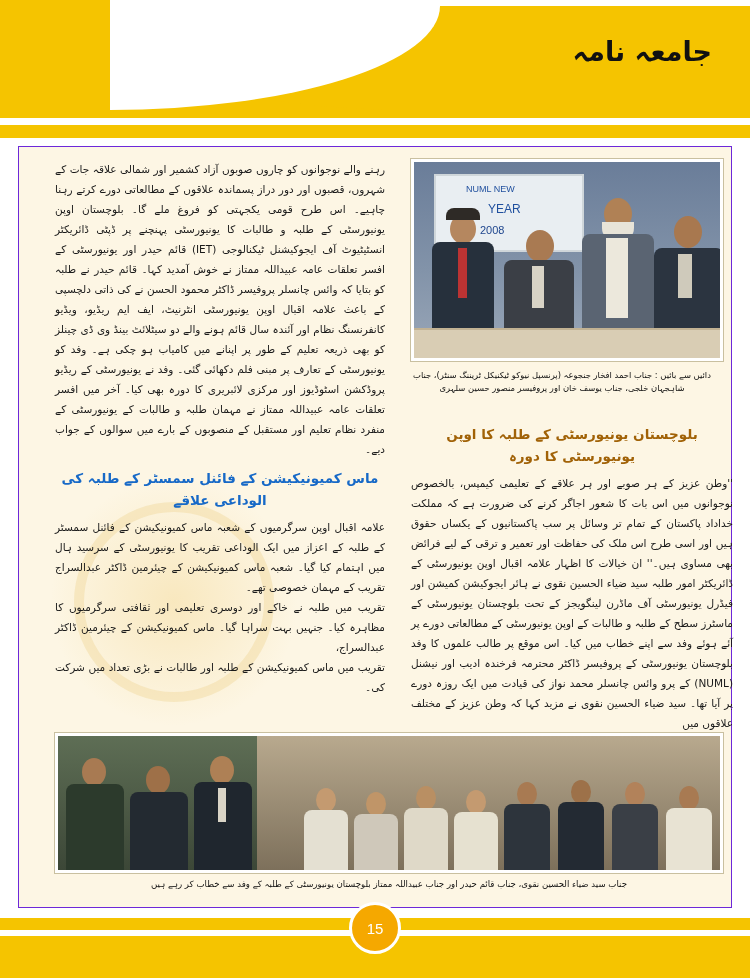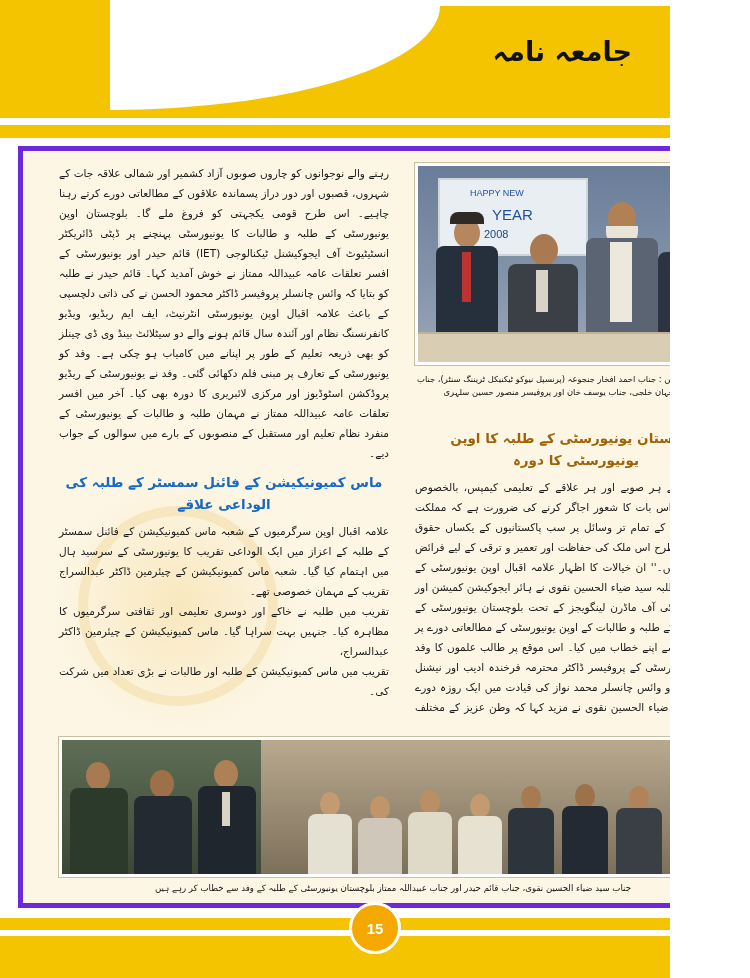--- a/index.html
+++ b/index.html
@@ -5,21 +5,21 @@
   * { box-sizing: border-box; }
   html, body {
     margin: 0; padding: 0;
     width: 750px; height: 978px;
     background: #ffffff;
     font-family: "Liberation Sans", sans-serif;
     overflow: hidden;
   }
   #page {
     position: relative;
-    width: 670px; height: 978px;
+    width: 750px; height: 978px;
     background: #ffffff;
     overflow: hidden;
   }
 
   
   .top-band {
     position: absolute; left: 0; top: 0;
     width: 750px; height: 118px;
     background: #f5c400;
   }
@@ -63,21 +63,21 @@
     position: absolute; left: 0; top: 125px;
     width: 750px; height: 13px;
     background: #f5c400;
   }
 
   
   .content-frame {
     position: absolute; left: 18px; top: 146px;
     width: 714px; height: 762px;
     background: #fdf6e4;
-    border: 5px solid #6d28d9;
+    border: 1px solid #6d28d9;
   }
   .watermark {
     position: absolute; left: 30px; top: 330px;
     width: 250px; height: 250px;
     border-radius: 50%;
     background: radial-gradient(circle at 50% 50%, rgba(240,205,120,0.35) 0%, rgba(253,246,228,0) 70%);
     pointer-events: none;
   }
   .watermark-ring {
     position: absolute; left: 55px; top: 355px;
@@ -170,21 +170,21 @@
     background: #f5c400;
   }
   .page-num {
     position: absolute; left: 349px; top: 902px;
     width: 52px; height: 52px;
     border-radius: 50%;
     background: #f5a800;
     border: 3px solid #ffffff;
     color: #ffffff;
     font-size: 15px;
-    font-weight: bold;
+    font-weight: normal;
     display: flex; align-items: center; justify-content: center;
     font-family: "Liberation Sans", sans-serif;
   }
 
   
   .ph-wall { position:absolute; left:0; top:0; width:100%; height:100%; }
   .person { position: absolute; bottom: 0; }
   .head { position:absolute; border-radius:50%; }
   .torso { position:absolute; border-radius:8px 8px 0 0; }
   .whiteboard {
@@ -222,22 +222,22 @@
       <div class="urdu">رہنے والے نوجوانوں کو چاروں صوبوں آزاد کشمیر اور شمالی علاقہ جات کے شہروں، قصبوں اور دور دراز پسماندہ علاقوں کے مطالعاتی دورے کرتے رہنا چاہیے۔ اس طرح قومی یکجہتی کو فروغ ملے گا۔ بلوچستان اوپن یونیورسٹی کے طلبہ و طالبات کا یونیورسٹی پہنچنے پر ڈپٹی ڈائریکٹر انسٹیٹیوٹ آف ایجوکیشنل ٹیکنالوجی (IET) قائم حیدر اور یونیورسٹی کے افسر تعلقات عامہ عبیداللہ ممتاز نے خوش آمدید کہا۔ قائم حیدر نے طلبہ کو بتایا کہ وائس چانسلر پروفیسر ڈاکٹر محمود الحسن نے کی ذاتی دلچسپی کے باعث علامہ اقبال اوپن یونیورسٹی انٹرنیٹ، ایف ایم ریڈیو، ویڈیو کانفرنسنگ نظام اور آئندہ سال قائم ہونے والے دو سیٹلائٹ بینڈ وی ڈی چینلز کو بھی ذریعہ تعلیم کے طور پر اپنانے میں کامیاب ہو چکی ہے۔ وفد کو یونیورسٹی کے تعارف پر مبنی فلم دکھائی گئی۔ وفد نے یونیورسٹی کے ریڈیو پروڈکشن اسٹوڈیوز اور مرکزی لائبریری کا دورہ بھی کیا۔ آخر میں افسر تعلقات عامہ عبیداللہ ممتاز نے مہمان طلبہ و طالبات کے یونیورسٹی کے منفرد نظام تعلیم اور مستقبل کے منصوبوں کے بارے میں سوالوں کے جواب دیے۔</div>
       <div class="sec-head blue">ماس کمیونیکیشن کے فائنل سمسٹر کے طلبہ کی الوداعی علاقے</div>
       <div class="urdu">علامہ اقبال اوپن سرگرمیوں کے شعبہ ماس کمیونیکیشن کے فائنل سمسٹر کے طلبہ کے اعزاز میں ایک الوداعی تقریب کا یونیورسٹی کے سرسید ہال میں اہتمام کیا گیا۔ شعبہ ماس کمیونیکیشن کے چیئرمین ڈاکٹر عبدالسراج تقریب کے مہمان خصوصی تھے۔</div>
       <div class="urdu">تقریب میں طلبہ نے خاکے اور دوسری تعلیمی اور ثقافتی سرگرمیوں کا مظاہرہ کیا۔ جنہیں بہت سراہا گیا۔ ماس کمیونیکیشن کے چیئرمین ڈاکٹر عبدالسراج،</div>
       <div class="urdu">تقریب میں ماس کمیونیکیشن کے طلبہ اور طالبات نے بڑی تعداد میں شرکت کی۔</div>
     </div>
 
     <div class="photo-top">
       <div class="ph-wall" style="background:linear-gradient(#6a7d99 0%,#8293a9 55%,#9aa7b8 100%);"></div>
       <div class="whiteboard">
-        <div class="wb-text" style="left:30px; top:8px; font-size:9px; color:#1f4f9e;">HAPPY NEW</div>
-        <div class="wb-text" style="left:52px; top:26px; font-size:15px; color:#1f4f9e;">YEAR</div>
+        <div class="wb-text" style="left:30px; top:8px; font-size:9px; color:#1f4f9e;">NUML NEW</div>
+        <div class="wb-text" style="left:52px; top:26px; font-size:12px; color:#1f4f9e;">YEAR</div>
         <div class="wb-text" style="left:44px; top:48px; font-size:11px; color:#20478f;">2008</div>
       </div>
 
       <div class="person" style="left:16px; width:66px; height:150px;">
         <div class="head" style="left:20px; top:6px; width:26px; height:30px; background:#b5875f;"></div>
         <div style="position:absolute; left:16px; top:0px; width:34px; height:12px; background:#2e2a26; border-radius:8px 8px 0 0;"></div>
         <div class="torso" style="left:2px; top:34px; width:62px; height:118px; background:#26303c;"></div>
         <div style="position:absolute; left:28px; top:40px; width:9px; height:50px; background:#b33; "></div>
       </div>
       <div class="person" style="left:88px; width:74px; height:140px;">

